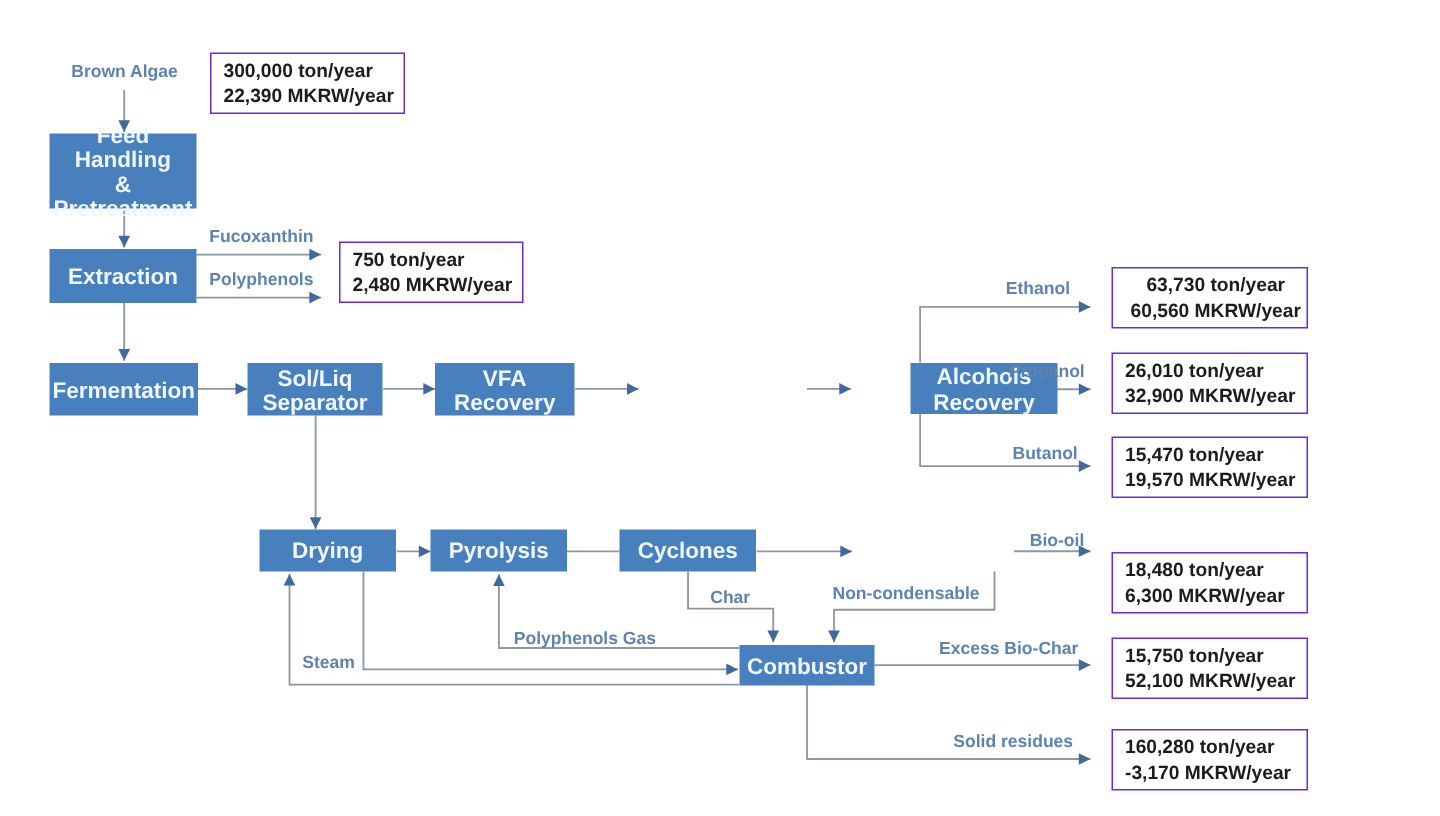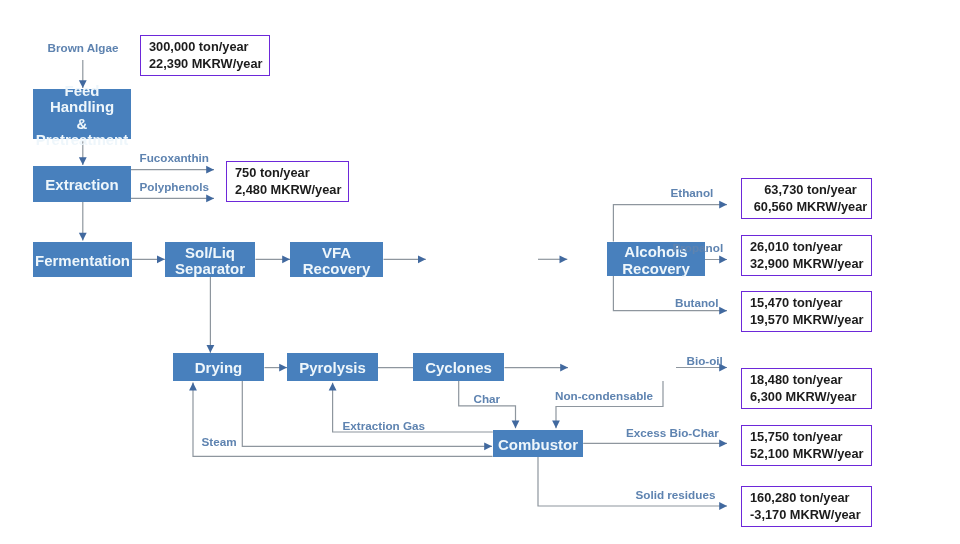--- a/index.html
+++ b/index.html
@@ -190,17 +190,17 @@
   </div>
   <div class="slabel" style="left: 47.5px; top: 41.5px;">Brown Algae</div>
   <div class="slabel" style="left: 139.5px; top: 151.5px;">Fucoxanthin</div>
   <div class="slabel" style="left: 139.5px; top: 181px;">Polyphenols</div>
   <div class="slabel" style="left: 670.5px; top: 186.5px;">Ethanol</div>
   <div class="slabel" style="left: 672.5px; top: 242px;">Propanol</div>
   <div class="slabel" style="left: 675px; top: 296.5px;">Butanol</div>
   <div class="slabel" style="left: 686.5px; top: 355px;">Bio-oil</div>
   <div class="slabel" style="left: 555px; top: 390px;">Non-condensable</div>
   <div class="slabel" style="left: 473.5px; top: 392.5px;">Char</div>
-  <div class="slabel" style="left: 342.5px; top: 419.5px;">Extraction Gas</div>
+  <div class="slabel" style="left: 342.5px; top: 419.5px;">Polyphenols Gas</div>
   <div class="slabel" style="left: 201.5px; top: 436px;">Steam</div>
   <div class="slabel" style="left: 626px; top: 427px;">Excess Bio-Char</div>
   <div class="slabel" style="left: 635.5px; top: 489px;">Solid residues</div>
 </div>
 
 </body></html>

